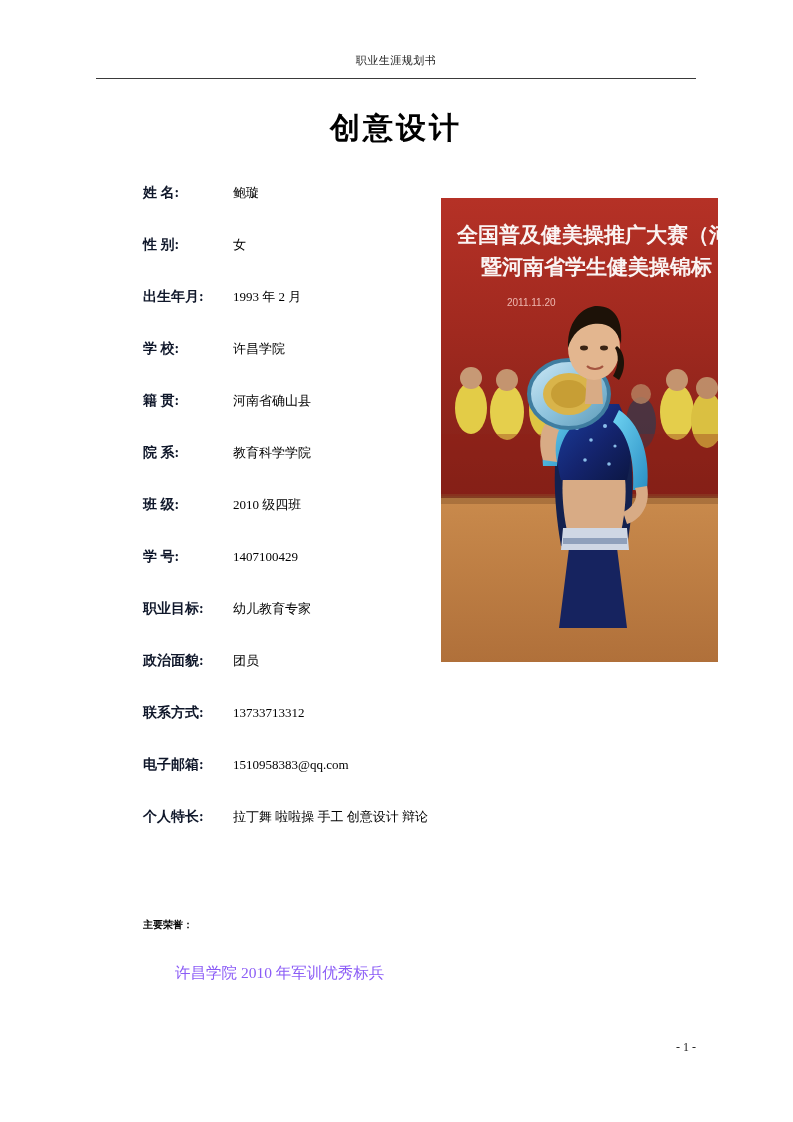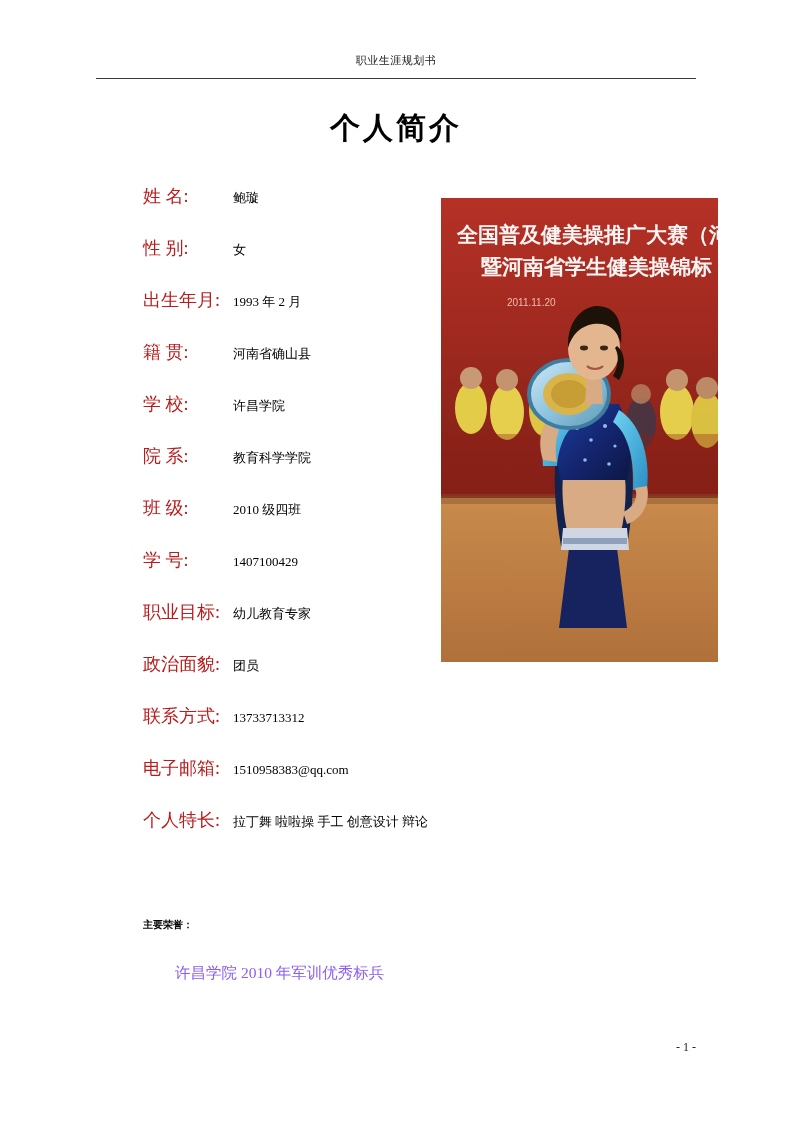--- a/index.html
+++ b/index.html
@@ -83,24 +83,24 @@
     width: 300px;
   }
   .info-row {
     display: flex;
     align-items: baseline;
     height: 52px;
     font-size: 15.5px;
     white-space: nowrap;
   }
   .info-label {
-    font-weight: normal;
-    font-size: 18px;
+    font-weight: bold;
+    font-size: 14px;
     letter-spacing: 0px;
-    color: #b91c1c;
+    color: #0f172a;
     flex: none;
   }
   .lbl-wide {
     display: inline-block;
     min-width: 88px;
   }
   .info-value {
     font-weight: normal;
     font-size: 13px;
     color: #000;
@@ -139,21 +139,21 @@
 </head>
 <body>
 
 <div class="page">
 
   <div class="header">
     <div class="header-text">职业生涯规划书</div>
   </div>
   <div class="header-rule"></div>
 
-  <div class="doc-title">个人简介</div>
+  <div class="doc-title">创意设计</div>
 
   <div class="photo">
     <svg width="277" height="464" viewBox="0 0 277 464">
       <defs>
         <linearGradient id="bg" x1="0" y1="0" x2="0" y2="1">
           <stop offset="0%" stop-color="#b53126"></stop>
           <stop offset="45%" stop-color="#a0291f"></stop>
           <stop offset="100%" stop-color="#7f2017"></stop>
         </linearGradient>
         <linearGradient id="floor" x1="0" y1="0" x2="0" y2="1">
@@ -255,26 +255,26 @@
     </div>
     <div class="info-row">
       <span class="info-label lbl-wide">性      别:</span>
       <span class="info-value">女</span>
     </div>
     <div class="info-row">
       <span class="info-label lbl-wide">出生年月:</span>
       <span class="info-value">1993 年 2 月</span>
     </div>
     <div class="info-row">
+      <span class="info-label lbl-wide">学      校:</span>
+      <span class="info-value">许昌学院</span>
+    </div>
+    <div class="info-row">
       <span class="info-label lbl-wide">籍      贯:</span>
       <span class="info-value">河南省确山县</span>
-    </div>
-    <div class="info-row">
-      <span class="info-label lbl-wide">学      校:</span>
-      <span class="info-value">许昌学院</span>
     </div>
     <div class="info-row">
       <span class="info-label lbl-wide">院      系:</span>
       <span class="info-value">教育科学学院</span>
     </div>
     <div class="info-row">
       <span class="info-label lbl-wide">班      级:</span>
       <span class="info-value">2010 级四班</span>
     </div>
     <div class="info-row">

